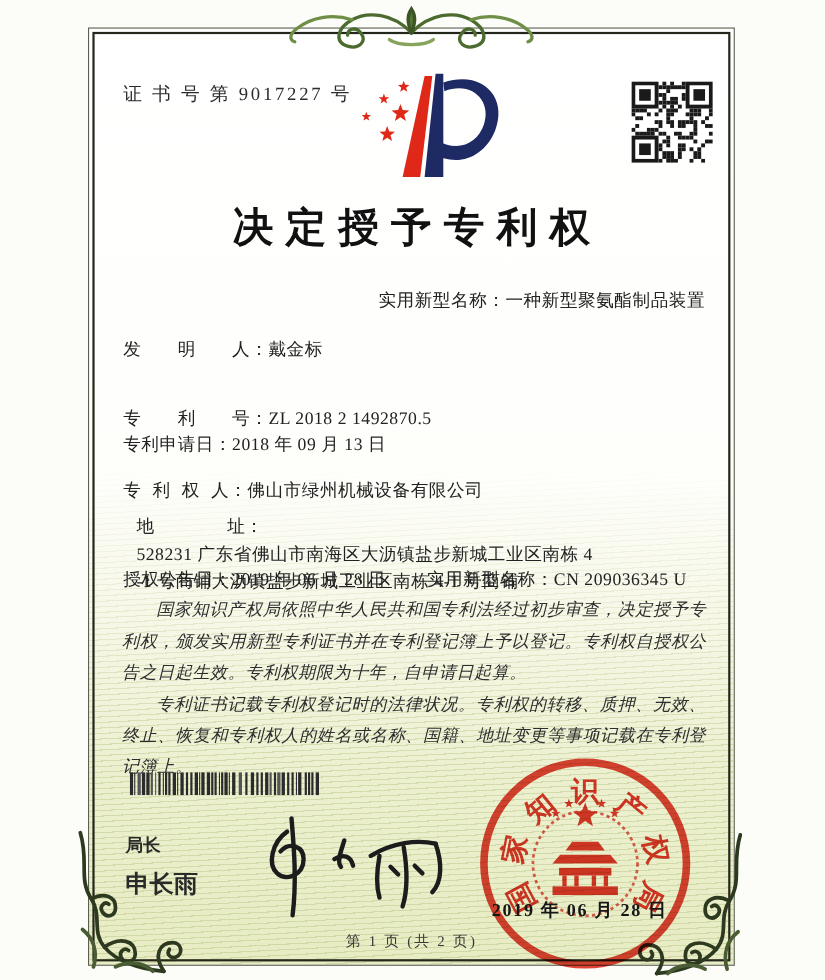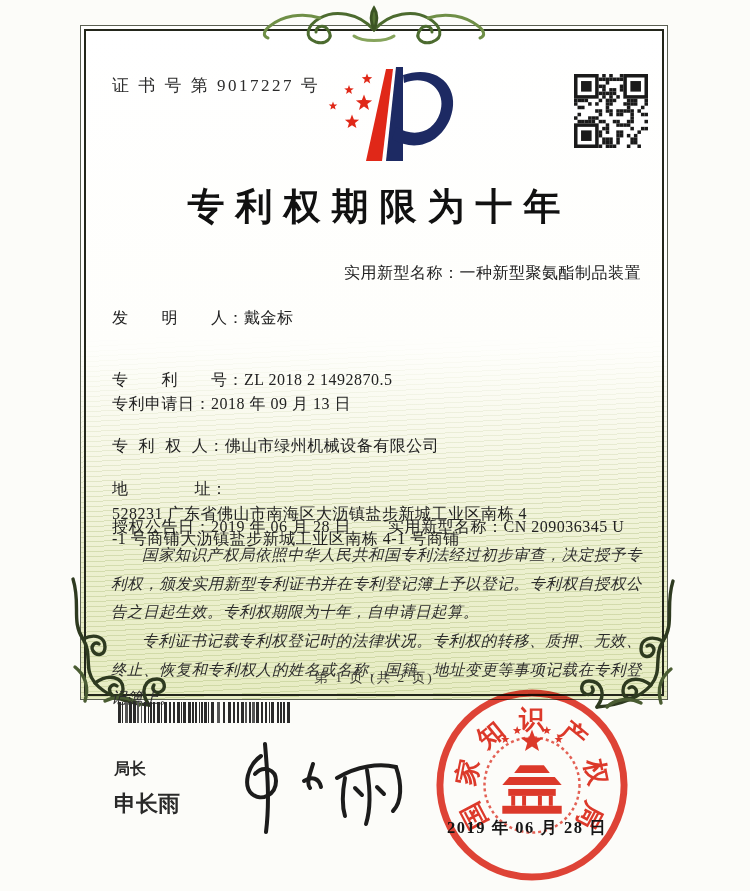--- a/index.html
+++ b/index.html
@@ -6,21 +6,21 @@
   html,body { width:750px; height:891px; }
   body {
     position:relative;
     background:#fcfcf9;
     font-family:"Liberation Serif","DejaVu Serif",serif;
     color:#262626;
     overflow:hidden;
   }
   
   .frame {
-    position:absolute; left:80px; top:25px; width:588px; height:675px;
+    position:absolute; left:80px; top:25px; width:588px; height:853px;
     border:1px solid #5a5f52;
     background:linear-gradient(to bottom,#ffffff 0%,#fefefb 48%,#f5f6e3 66%,#ecf0cf 80%,#e7ecc3 100%);
   }
   .frame-inner {
     position:absolute; inset:3px; border:2px solid #23261b; pointer-events:none;
   }
   
   .guilloche {
     position:absolute; inset:0;
     background:repeating-linear-gradient(177deg, rgba(148,168,88,0.28) 0 1px, transparent 1px 5px);
@@ -41,21 +41,21 @@
     font-size:37px; font-weight:700; letter-spacing:11px; text-indent:11px; color:#111;
   }
   
   .field { position:absolute; left:31px; right:26px; font-size:16px; color:#222; letter-spacing:.5px; }
   .field .lbl { white-space:pre; }
   .f-name     { top:237px;text-align:right; }
   .f-inventor { top:282px; }
   .f-patno    { top:344px; }
   .f-filing   { top:368px; }
   .f-owner    { top:410px;font-family:Liberation Mono, monospace; }
-  .f-addr     { top:450px; line-height:25px; }
+  .f-addr     { top:441px; line-height:25px;margin-left:12px; }
   .f-addr .addr-wrap { display:inline-block; vertical-align:top; max-width:430px; }
   .f-grant    { top:491px; }
   .f-grant .grant2 { position:absolute; left:276px; top:0; }
   
   .paras {
     position:absolute; left:30px; right:25px; top:515px;
     font-size:15.5px; line-height:1.85; font-style:italic; color:#2d2d2d;
     text-align:justify; letter-spacing:.5px;
   }
   .paras p { text-indent:2em; }
@@ -257,21 +257,21 @@
         <rect x="68" y="76" width="4" height="4"></rect>
         <rect x="28" y="80" width="4" height="4"></rect>
         <rect x="36" y="80" width="4" height="4"></rect>
         <rect x="40" y="80" width="4" height="4"></rect>
         <rect x="44" y="80" width="4" height="4"></rect>
         <rect x="60" y="80" width="4" height="4"></rect>
         <rect x="72" y="80" width="4" height="4"></rect>
       </g>
   </svg>
 
-  <div class="title">专利权期限为十年</div>
+  <div class="title">决定授予专利权</div>
 
   <div class="field f-name">
     <span class="lbl">实用新型名称：</span><span>一种新型聚氨酯制品装置</span>
   </div>
   <div class="field f-inventor">
     <span class="lbl">发　　明　　人：</span><span>戴金标</span>
   </div>
   <div class="field f-patno">
     <span class="lbl">专　　利　　号：</span><span>ZL 2018 2 1492870.5</span>
   </div>

